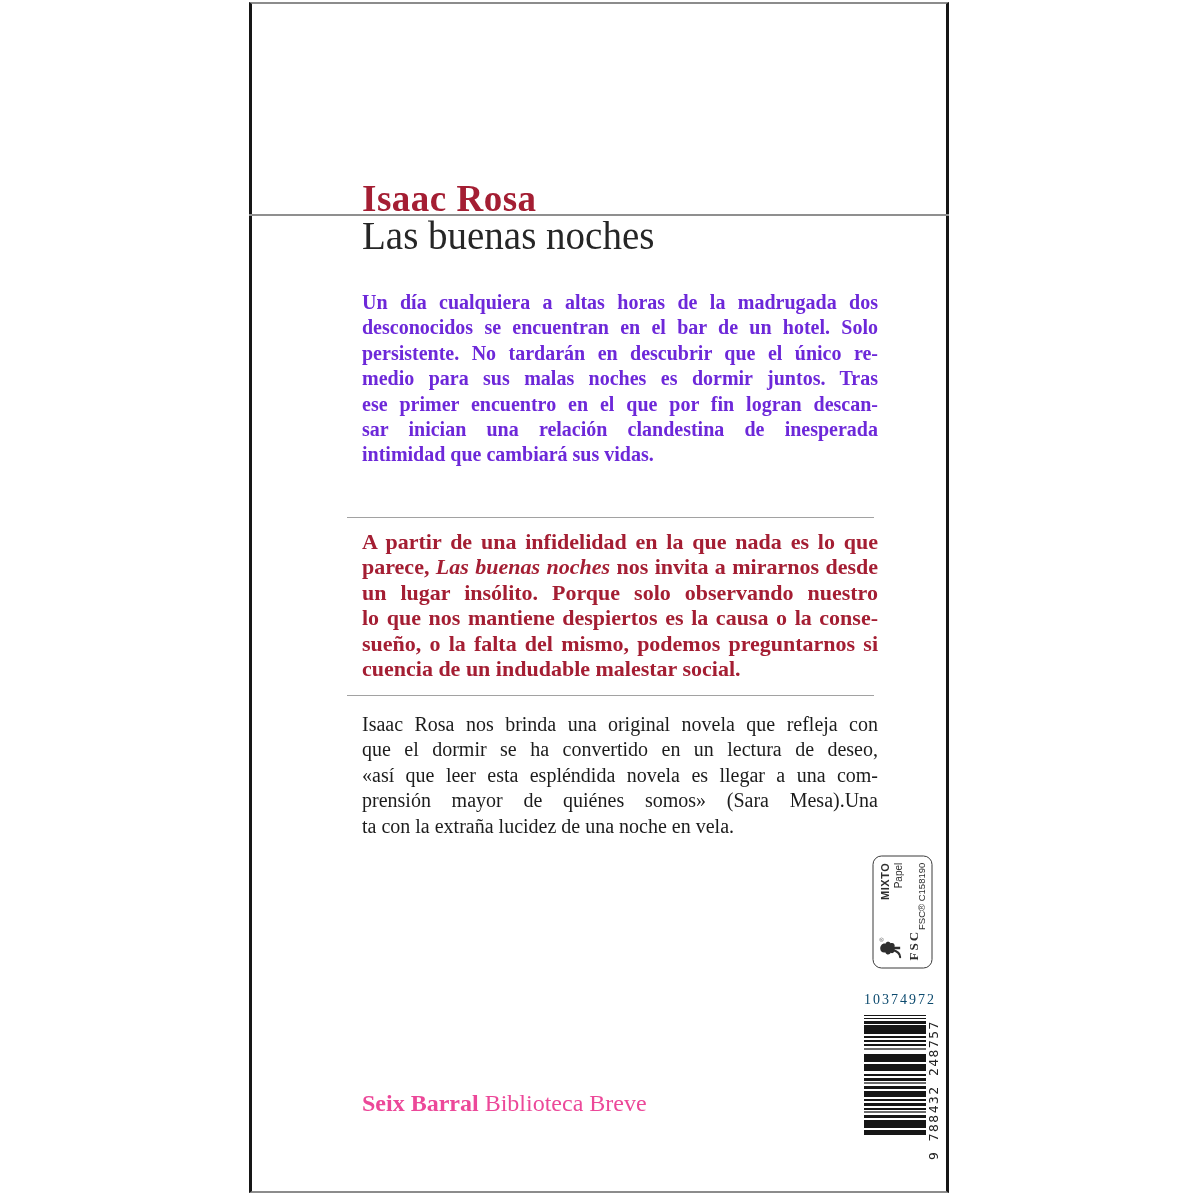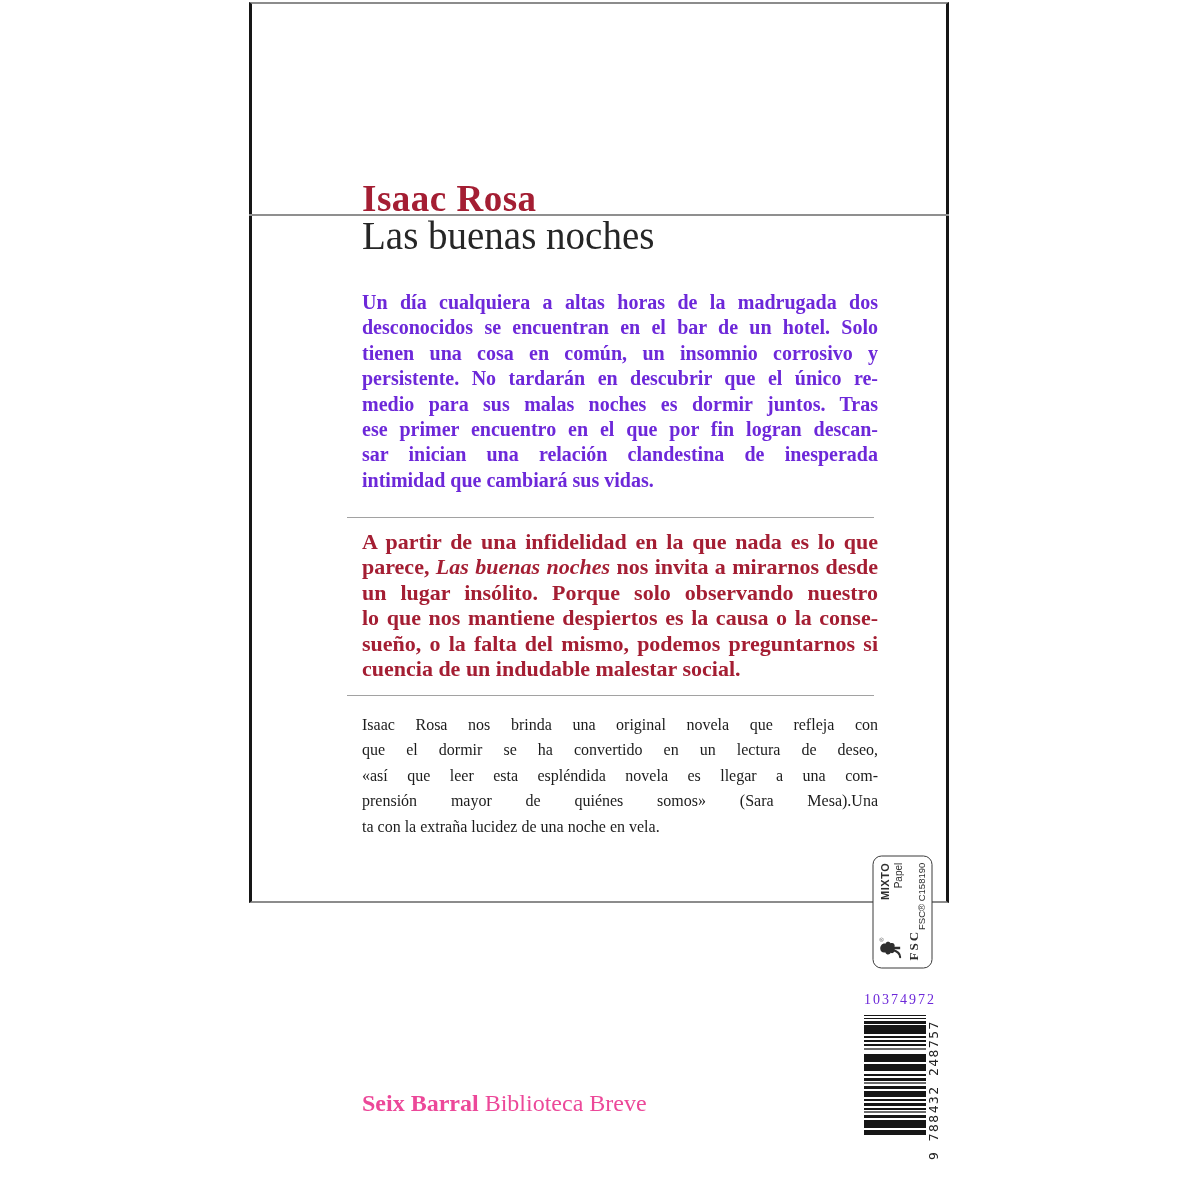--- a/index.html
+++ b/index.html
@@ -1,52 +1,52 @@
 <!DOCTYPE html>
 <html><head>
 <meta charset="utf-8">
 <style>
   html,body{margin:0;padding:0;background:#ffffff;}
   .page{position:relative;width:1200px;height:1200px;background:#ffffff;overflow:hidden;
         font-family:"Liberation Serif","DejaVu Serif",serif;}
-  .cover{position:absolute;left:249px;top:2px;width:700px;height:901px;box-sizing:border-box;
+  .cover{position:absolute;left:249px;top:2px;width:700px;height:1191px;box-sizing:border-box;
          background:#ffffff;
          border-left:3px solid #161616;border-right:3px solid #161616;
          border-top:2px solid #8c8c8c;border-bottom:2px solid #8c8c8c;}
   .abs{position:absolute;}
   .author{left:110px;top:176px;font-size:37px;font-weight:bold;color:#a41e33;line-height:1;letter-spacing:0.5px;}
   .booktitle{left:110px;top:212px;font-size:39px;font-weight:normal;color:#262626;line-height:1;}
   .title-rule{left:-3px;right:-3px;top:210px;height:0;border-top:2px solid #8f8f8f;}
   .col{left:110px;width:516px;}
   .para div{white-space:nowrap;text-align:justify;text-align-last:justify;line-height:25.4px;}
   .para div.last{text-align-last:left;}
   .synopsis{top:286px;font-size:20px;font-weight:bold;color:#6d28d9;}
   .highlight{top:525px;font-size:22px;font-weight:bold;color:#a41e33;}
-  .review{top:708px;font-size:16px;font-weight:normal;color:#1c1c1c;}
+  .review{top:708px;font-size:20px;font-weight:normal;color:#1c1c1c;}
   .mid-rule{left:95px;width:527px;height:0;border-top:1.6px solid #a2a2a2;}
   .rule1{top:513px;} .rule2{top:691px;}
   .publisher{left:110px;top:1085px;font-size:24px;color:#ec4899;line-height:1.2;}
   .publisher b{font-weight:bold;}
   
   .fsc-wrap{left:620px;top:851px;width:60px;height:113px;}
   .fsc-inner{position:absolute;left:-26.5px;top:26.5px;width:113px;height:60px;
              transform:rotate(-90deg);box-sizing:border-box;
              border:1.6px solid #3a3a3a;border-radius:9px;padding:5px 8px 5px 7px;
              display:flex;flex-direction:row;background:#fff;
              font-family:"Liberation Sans","DejaVu Sans",sans-serif;}
   .fsc-logo-col{display:flex;flex-direction:column;align-items:flex-start;width:36px;}
   .fsc-wordmark{font-family:"Liberation Serif",serif;font-size:13px;letter-spacing:2px;
                 color:#2e2e2e;font-weight:600;margin-top:1px;}
   .fsc-text-col{flex:1;display:flex;flex-direction:column;align-items:flex-end;text-align:right;color:#2e2e2e;}
   .fsc-mixto{font-size:11px;font-weight:bold;letter-spacing:0.5px;}
   .fsc-papel{font-size:10px;margin-top:2px;}
   .fsc-license{font-size:9.5px;margin-top:auto;white-space:nowrap;}
   
   .product-code{left:598px;top:988px;width:100px;text-align:center;
-                font-size:14px;letter-spacing:2px;color:#6d28d9;}
+                font-size:14px;letter-spacing:2px;color:#0c4a6e;}
   .barcode-bars{left:612px;top:1011px;width:62px;height:120px;background:
     linear-gradient(to bottom,
       #161616 0 1.5px,#fff 1.5px 3px,#161616 3px 4.5px,#fff 4.5px 6px,
       #161616 6px 9px,#fff 9px 10.5px,#161616 10.5px 19px,#fff 19px 21px,
       #161616 21px 23px,#fff 23px 25px,#161616 25px 27.5px,#fff 27.5px 29.5px,
       #161616 29.5px 31px,#fff 31px 33px,#6b6b6b 33px 35px,#fff 35px 39px,
       #161616 39px 47px,#fff 47px 49px,#161616 49px 56.5px,#fff 56.5px 59px,
       #161616 59px 61px,#fff 61px 63px,#161616 63px 66px,#fff 66px 67.5px,
       #6b6b6b 67.5px 69.5px,#fff 69.5px 71px,#161616 71px 74px,#fff 74px 76px,
       #161616 76px 82px,#fff 82px 84.5px,#161616 84.5px 86.5px,#fff 86.5px 88.5px,
@@ -64,21 +64,20 @@
 <div class="page">
   <div class="cover">
 
     <div class="abs title-rule"></div>
     <div class="abs author">Isaac Rosa</div>
     <div class="abs booktitle">Las buenas noches</div>
 
     <div class="abs col para synopsis">
       <div>Un día cualquiera a altas horas de la madrugada dos</div>
       <div>desconocidos se encuentran en el bar de un hotel. Solo</div>
-      <div>tienen una cosa en común, un insomnio corrosivo y</div>
       <div>persistente. No tardarán en descubrir que el único re-</div>
       <div>medio para sus malas noches es dormir juntos. Tras</div>
       <div>ese primer encuentro en el que por fin logran descan-</div>
       <div>sar inician una relación clandestina de inesperada</div>
       <div class="last">intimidad que cambiará sus vidas.</div>
     </div>
 
     <div class="abs mid-rule rule1"></div>
 
     <div class="abs col para highlight">

